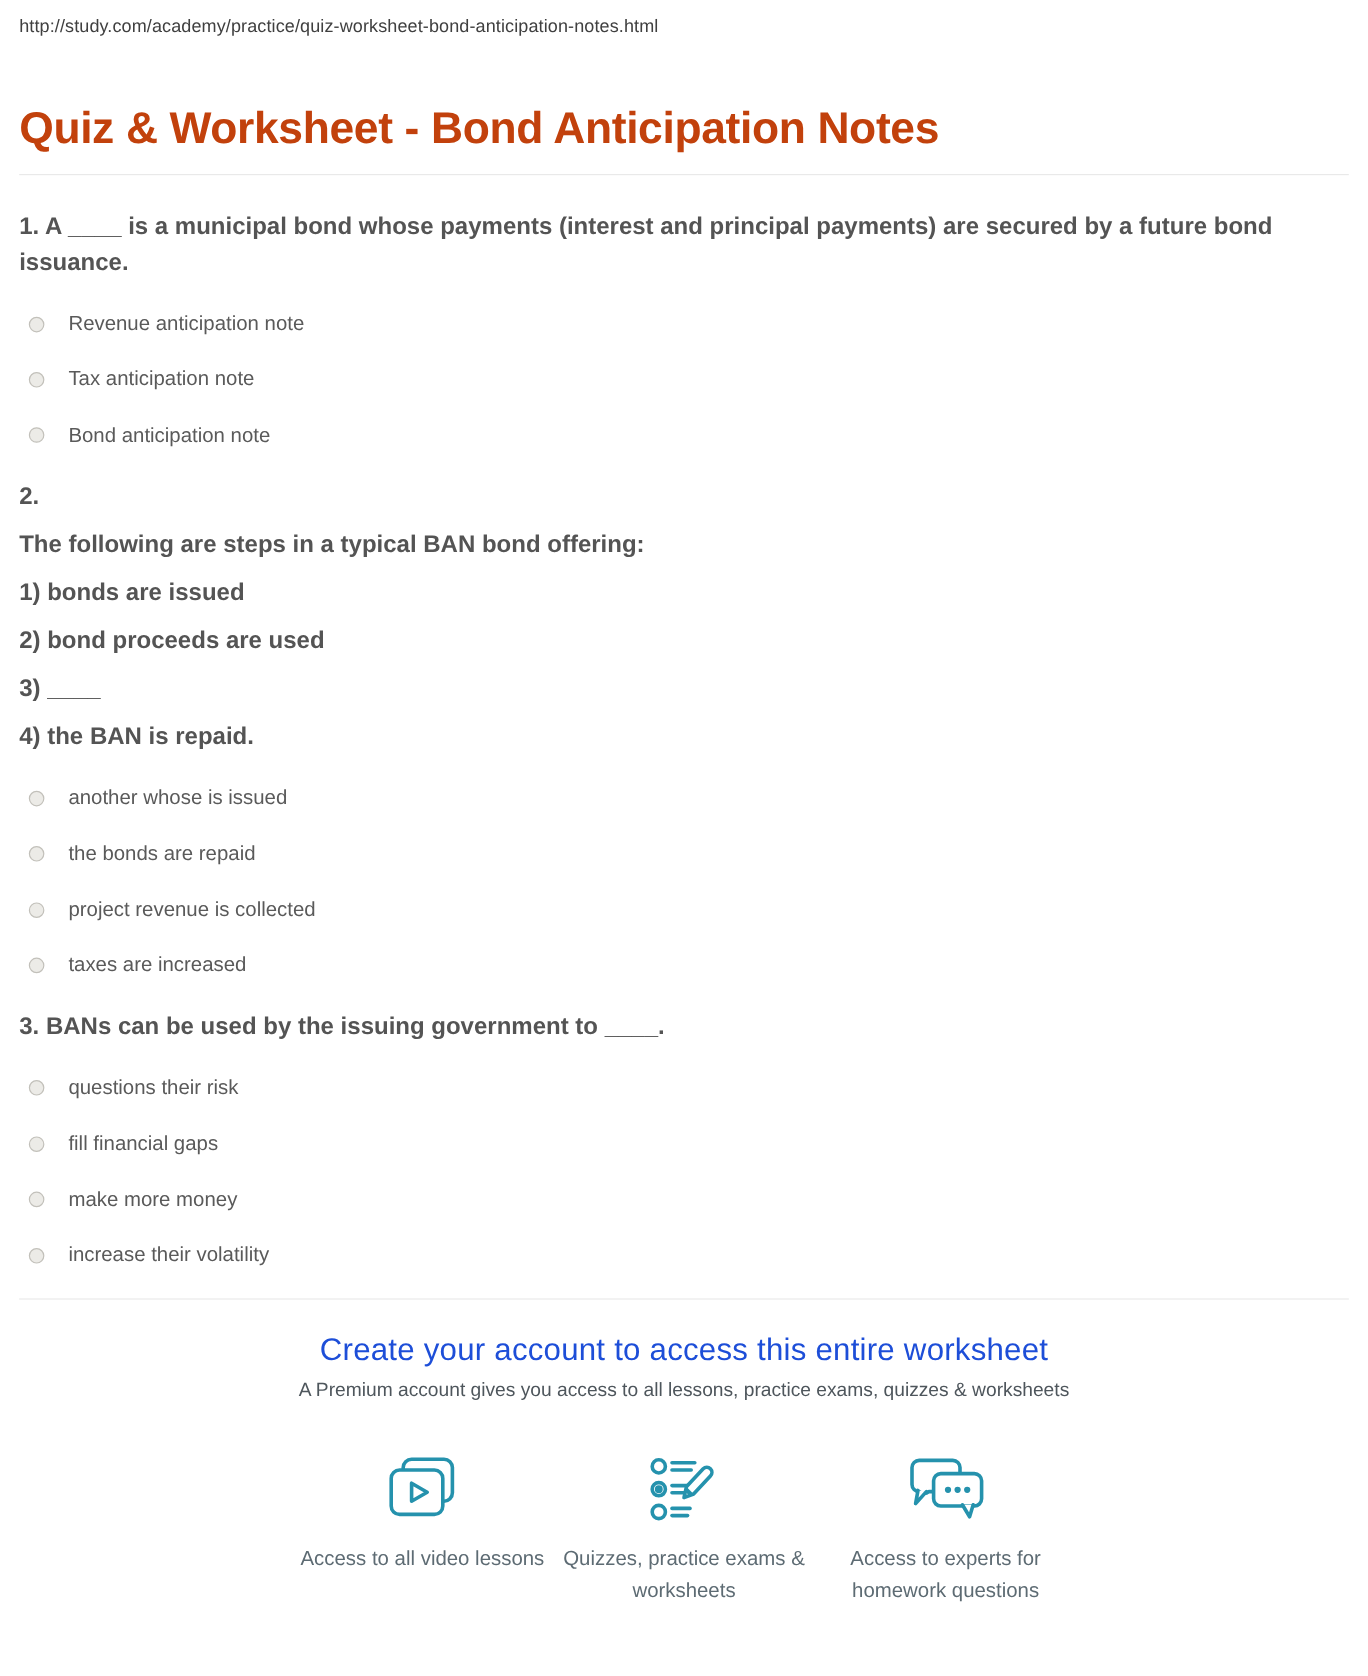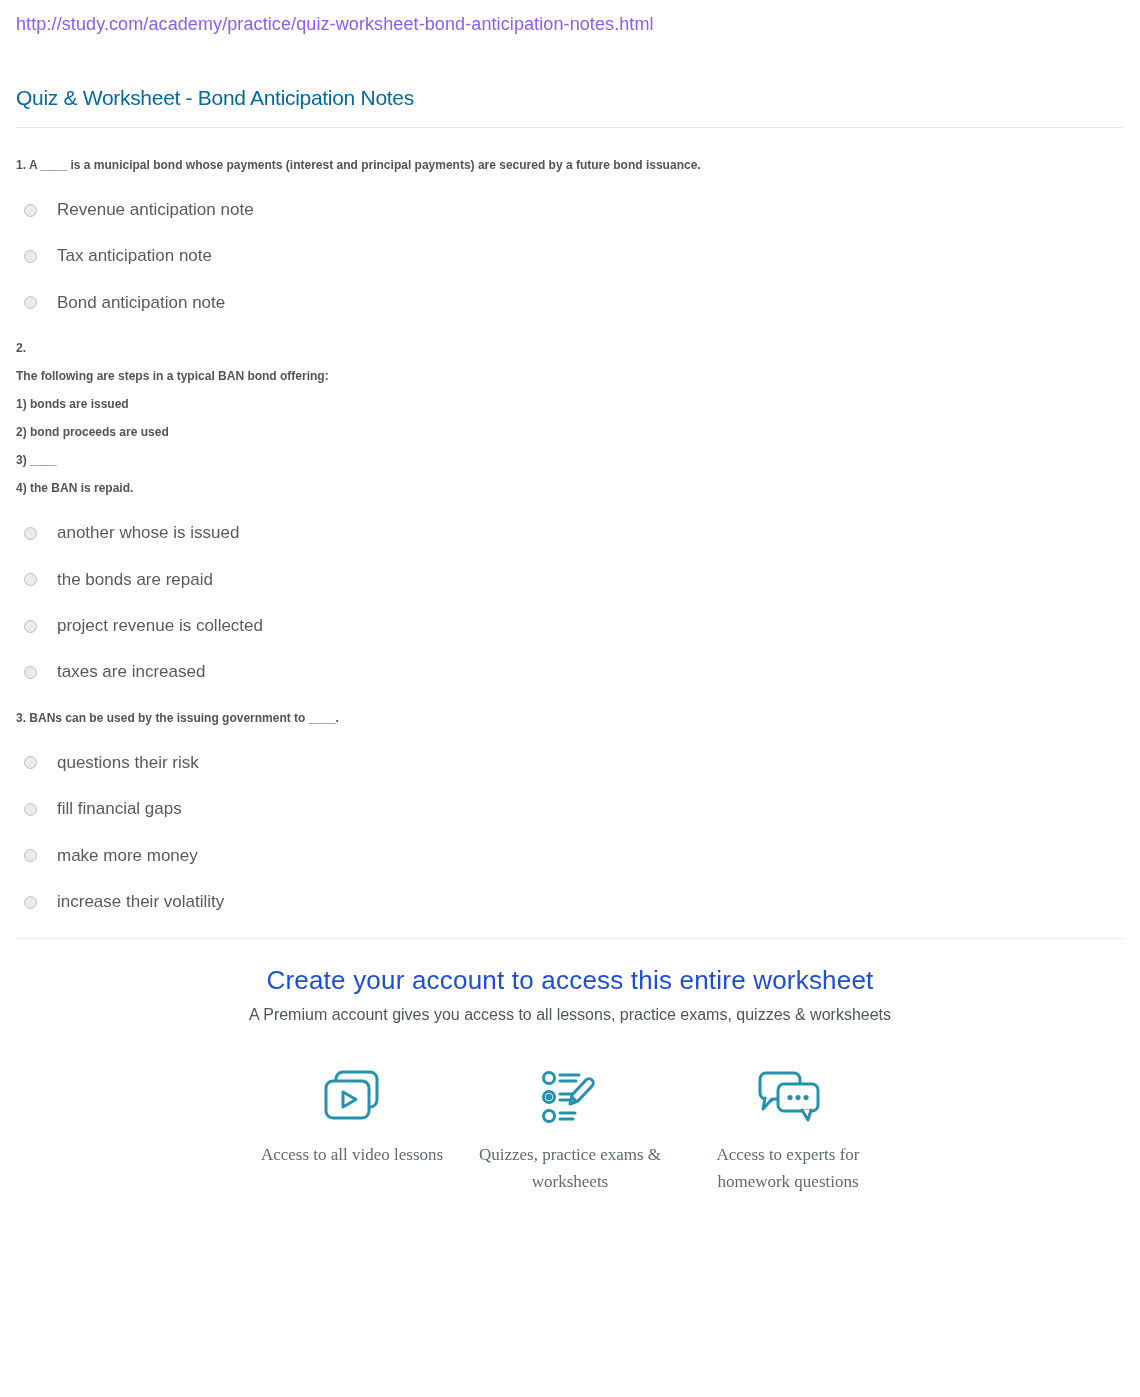--- a/index.html
+++ b/index.html
@@ -8,57 +8,57 @@
     font-family: "Liberation Sans", "DejaVu Sans", sans-serif;
     color: #555;
     width: 1140px;
     height: 1397px;
     overflow: hidden;
     position: relative;
   }
 
   
   .header { padding: 12px 16px 0 16px; position: relative; height: 62px; }
-  .page-url { font-size: 18px; color: #8b5cf6; letter-spacing: 0.1px; padding-top: 2px; }
+  .page-url { font-size: 15px; color: #404040; letter-spacing: 0.1px; padding-top: 2px; }
   .logo { position: absolute; top: 6px; right: 16px; display: flex; align-items: center; gap: 7px; cursor: pointer; }
   .logo-text { font-size: 31px; font-weight: bold; color: #32373c; letter-spacing: -0.5px; }
   .logo-text .dot { color: #f0941e; }
 
   
   .main { padding: 0 16px; }
   h1.page-title {
-    font-size: 21px; font-weight: normal; color: #0369a1;
+    font-size: 37px; font-weight: bold; color: #c2410c;
     letter-spacing: -0.3px; margin: 24px 0 17px 0;
   }
   .divider { border: none; border-top: 1px solid #e9e9e9; }
   .title-divider { margin-bottom: 28px; }
 
   .question { margin-bottom: 22px; }
   .q-line {
-    font-size: 12px; font-weight: bold; color: #545454;
+    font-size: 20px; font-weight: bold; color: #545454;
     line-height: 1.5; margin-bottom: 10px; max-width: 1095px;
   }
   .options { padding-top: 16px; padding-left: 8px; }
   .option { display: flex; align-items: center; margin-bottom: 26px; cursor: pointer; }
   .radio {
     width: 13px; height: 13px; border-radius: 50%;
     background: #ecebe7; border: 1px solid #c2c0ba;
     flex: 0 0 13px; margin-right: 20px;
   }
   .option-label { font-size: 17px; color: #5a5a5a; line-height: 1.2; }
 
   
   .footer { margin-top: 14px; }
   .footer-divider { margin: 0 16px; }
   .cta-title {
     text-align: center; color: #1d4ed8; font-weight: normal;
     font-size: 26px; margin: 26px 0 10px 0; letter-spacing: 0.2px;
   }
   .cta-subtitle { text-align: center; color: #4e565c; font-size: 16px; margin-bottom: 42px; }
-  .features { display: flex; justify-content: center; align-items: flex-start; font-family: Liberation Serif, serif; }
+  .features { display: flex; justify-content: center; align-items: flex-start; }
   .feature { width: 218px; text-align: center; }
   .feature-icon { height: 64px; display: flex; align-items: flex-end; justify-content: center; margin-bottom: 12px; }
   .feature-label { font-size: 17px; color: #5d6b73; line-height: 1.55; margin: 0 auto; max-width: 210px; }
 </style>
 </head>
 <body>
 
 <div class="header">
   <div class="page-url">http://study.com/academy/practice/quiz-worksheet-bond-anticipation-notes.html</div>
 </div>

